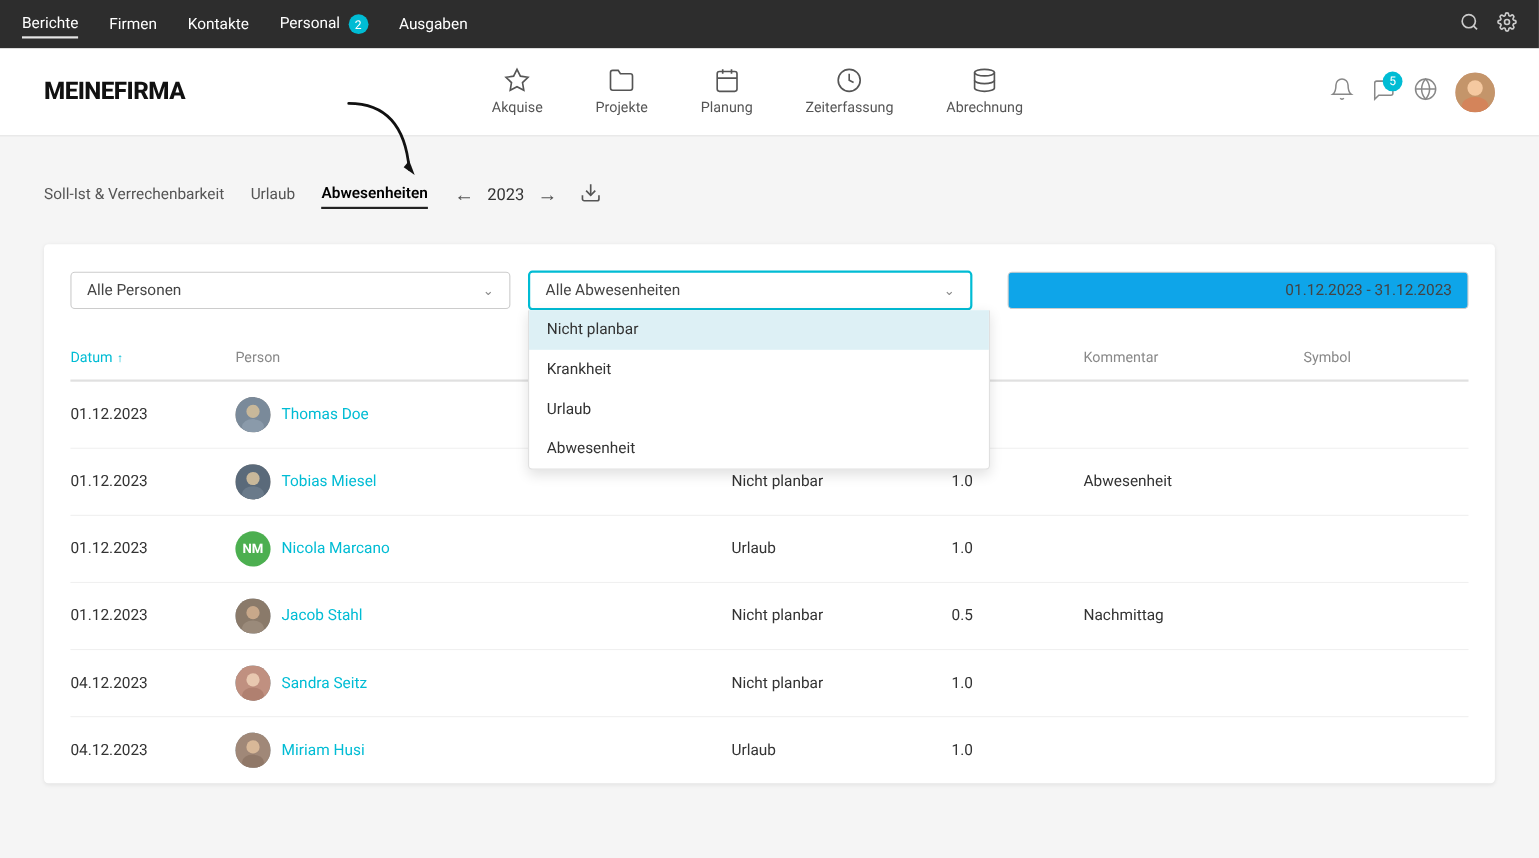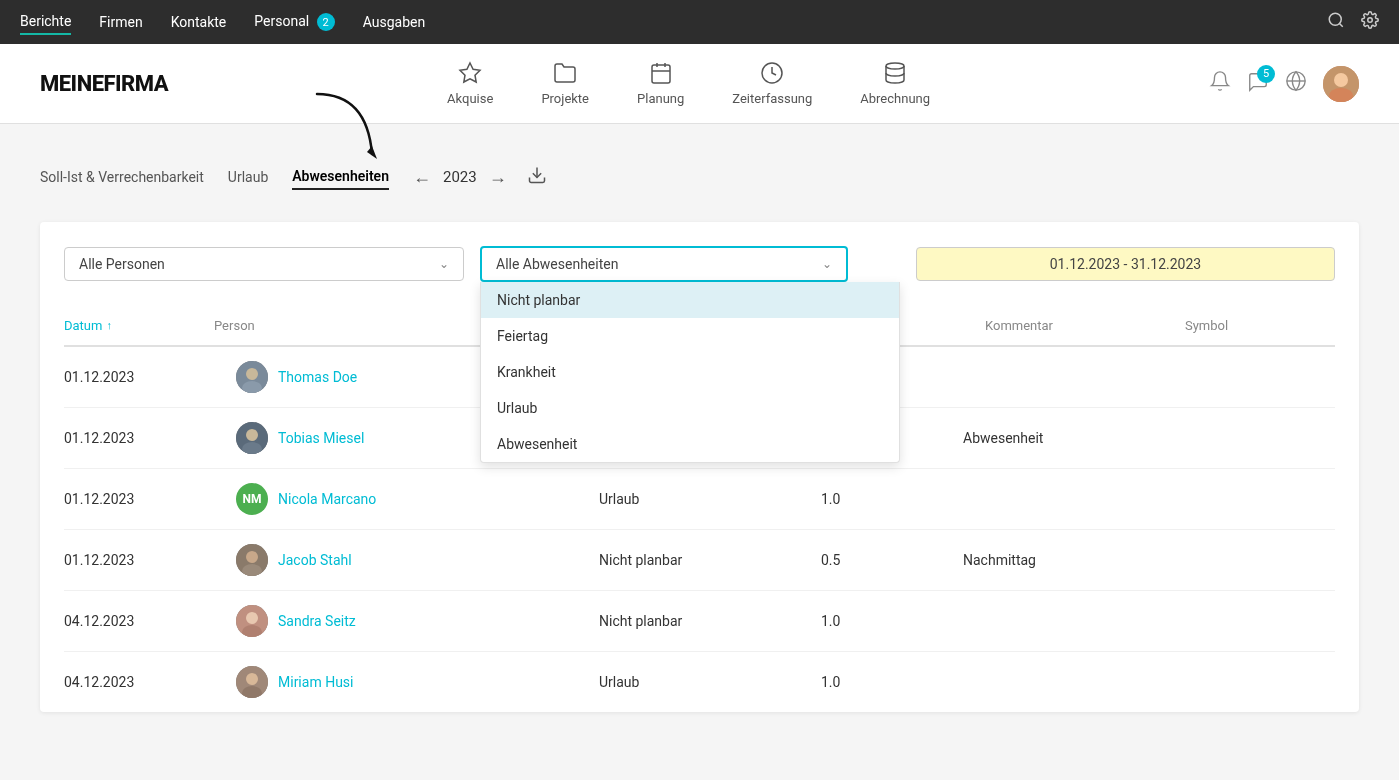--- a/index.html
+++ b/index.html
@@ -22,21 +22,21 @@
     .top-nav-item {
       color: #fff;
       font-size: 14px;
       cursor: pointer;
       padding: 4px 0;
       text-decoration: none;
       position: relative;
     }
     .top-nav-item.active {
       color: #fff;
-      border-bottom: 2px solid #14b8a6;
+      border-bottom: 2px solid #e5e5e5;
     }
     .top-nav-badge {
       background: #00bcd4;
       color: white;
       border-radius: 50%;
       width: 18px;
       height: 18px;
       font-size: 11px;
       display: inline-flex;
       align-items: center;
@@ -211,42 +211,42 @@
       padding: 8px 14px;
       font-size: 14px;
       color: #444;
       background: #fff;
       display: flex;
       align-items: center;
       justify-content: space-between;
       cursor: pointer;
     }
     .filter-select-absences {
-      width: 368px;
+      width: 404px;
       border: 2px solid #00bcd4;
       border-radius: 4px;
       padding: 8px 14px;
       font-size: 14px;
       color: #444;
       background: #fff;
       display: flex;
       align-items: center;
       justify-content: space-between;
       cursor: pointer;
       position: relative;
     }
     .filter-date {
       flex: 1;
       border: 1px solid #ccc;
       border-radius: 4px;
       padding: 8px 14px;
       font-size: 14px;
       color: #444;
-      background: #fef9c3;
-      text-align: center;
+      background: #0ea5e9;
+      text-align: right;
     }
     .chevron-down {
       font-size: 12px;
       color: #888;
       margin-left: 8px;
     }
 
     
     .dropdown-overlay {
       position: absolute;
@@ -302,21 +302,20 @@
       font-size: 11px;
     }
     .table-row {
       display: grid;
       grid-template-columns: 150px 1fr 200px 120px 200px 150px;
       padding: 14px 0;
       border-bottom: 1px solid #f0f0f0;
       align-items: center;
       font-size: 14px;
       color: #333;
-      gap: 22px;
     }
     .table-row:last-child {
       border-bottom: none;
     }
     .person-cell {
       display: flex;
       align-items: center;
       gap: 10px;
     }
     .person-avatar {
@@ -485,21 +484,20 @@
       </div>
 
       <div class="filter-wrapper" style="flex:0 0 420px;">
         <div class="filter-select-absences">
           <span>Alle Abwesenheiten</span>
           <span class="chevron-down">⌄</span>
         </div>
 
         <div class="dropdown-overlay">
           <div class="dropdown-item highlighted">Nicht planbar</div>
-          <div class="dropdown-item">Feiertag</div>
           <div class="dropdown-item">Krankheit</div>
           <div class="dropdown-item">Urlaub</div>
           <div class="dropdown-item">Abwesenheit</div>
         </div>
       </div>
 
       <div class="filter-date" style="flex:1;">01.12.2023 - 31.12.2023</div>
     </div>
 
     <div class="table-container">

